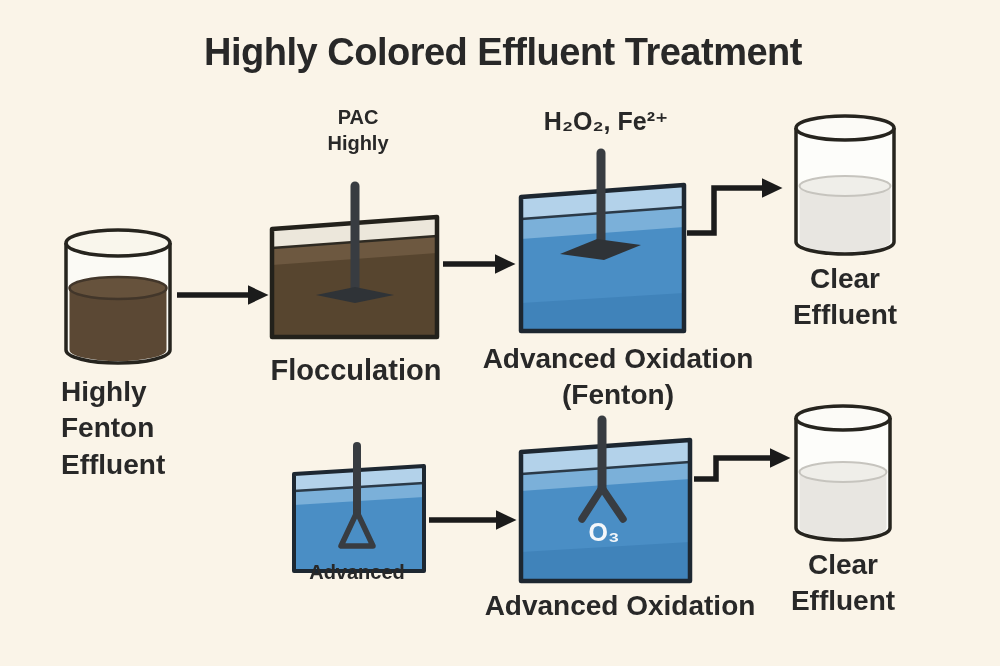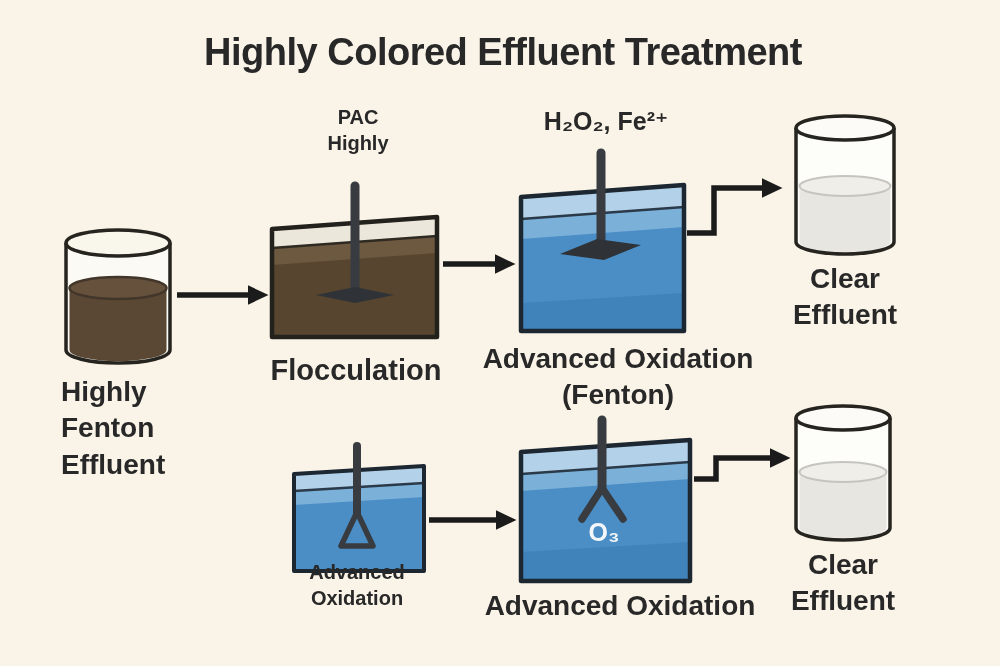--- a/index.html
+++ b/index.html
@@ -145,21 +145,20 @@
   <span>(Fenton)</span>
 </div>
 
 <div id="lbl-clear-top" class="label centered">
   <span>Clear</span>
   <span>Effluent</span>
 </div>
 
 <div id="lbl-aop" class="label centered">
   <span>Advanced</span>
-  <span>Oxidation</span>
 </div>
 
 <div id="lbl-ozone" class="label centered">O₃</div>
 
 <div id="lbl-ozonation" class="label centered">
   <span>Advanced Oxidation</span>
 </div>
 
 <div id="lbl-clear-bottom" class="label centered">
   <span>Clear</span>

